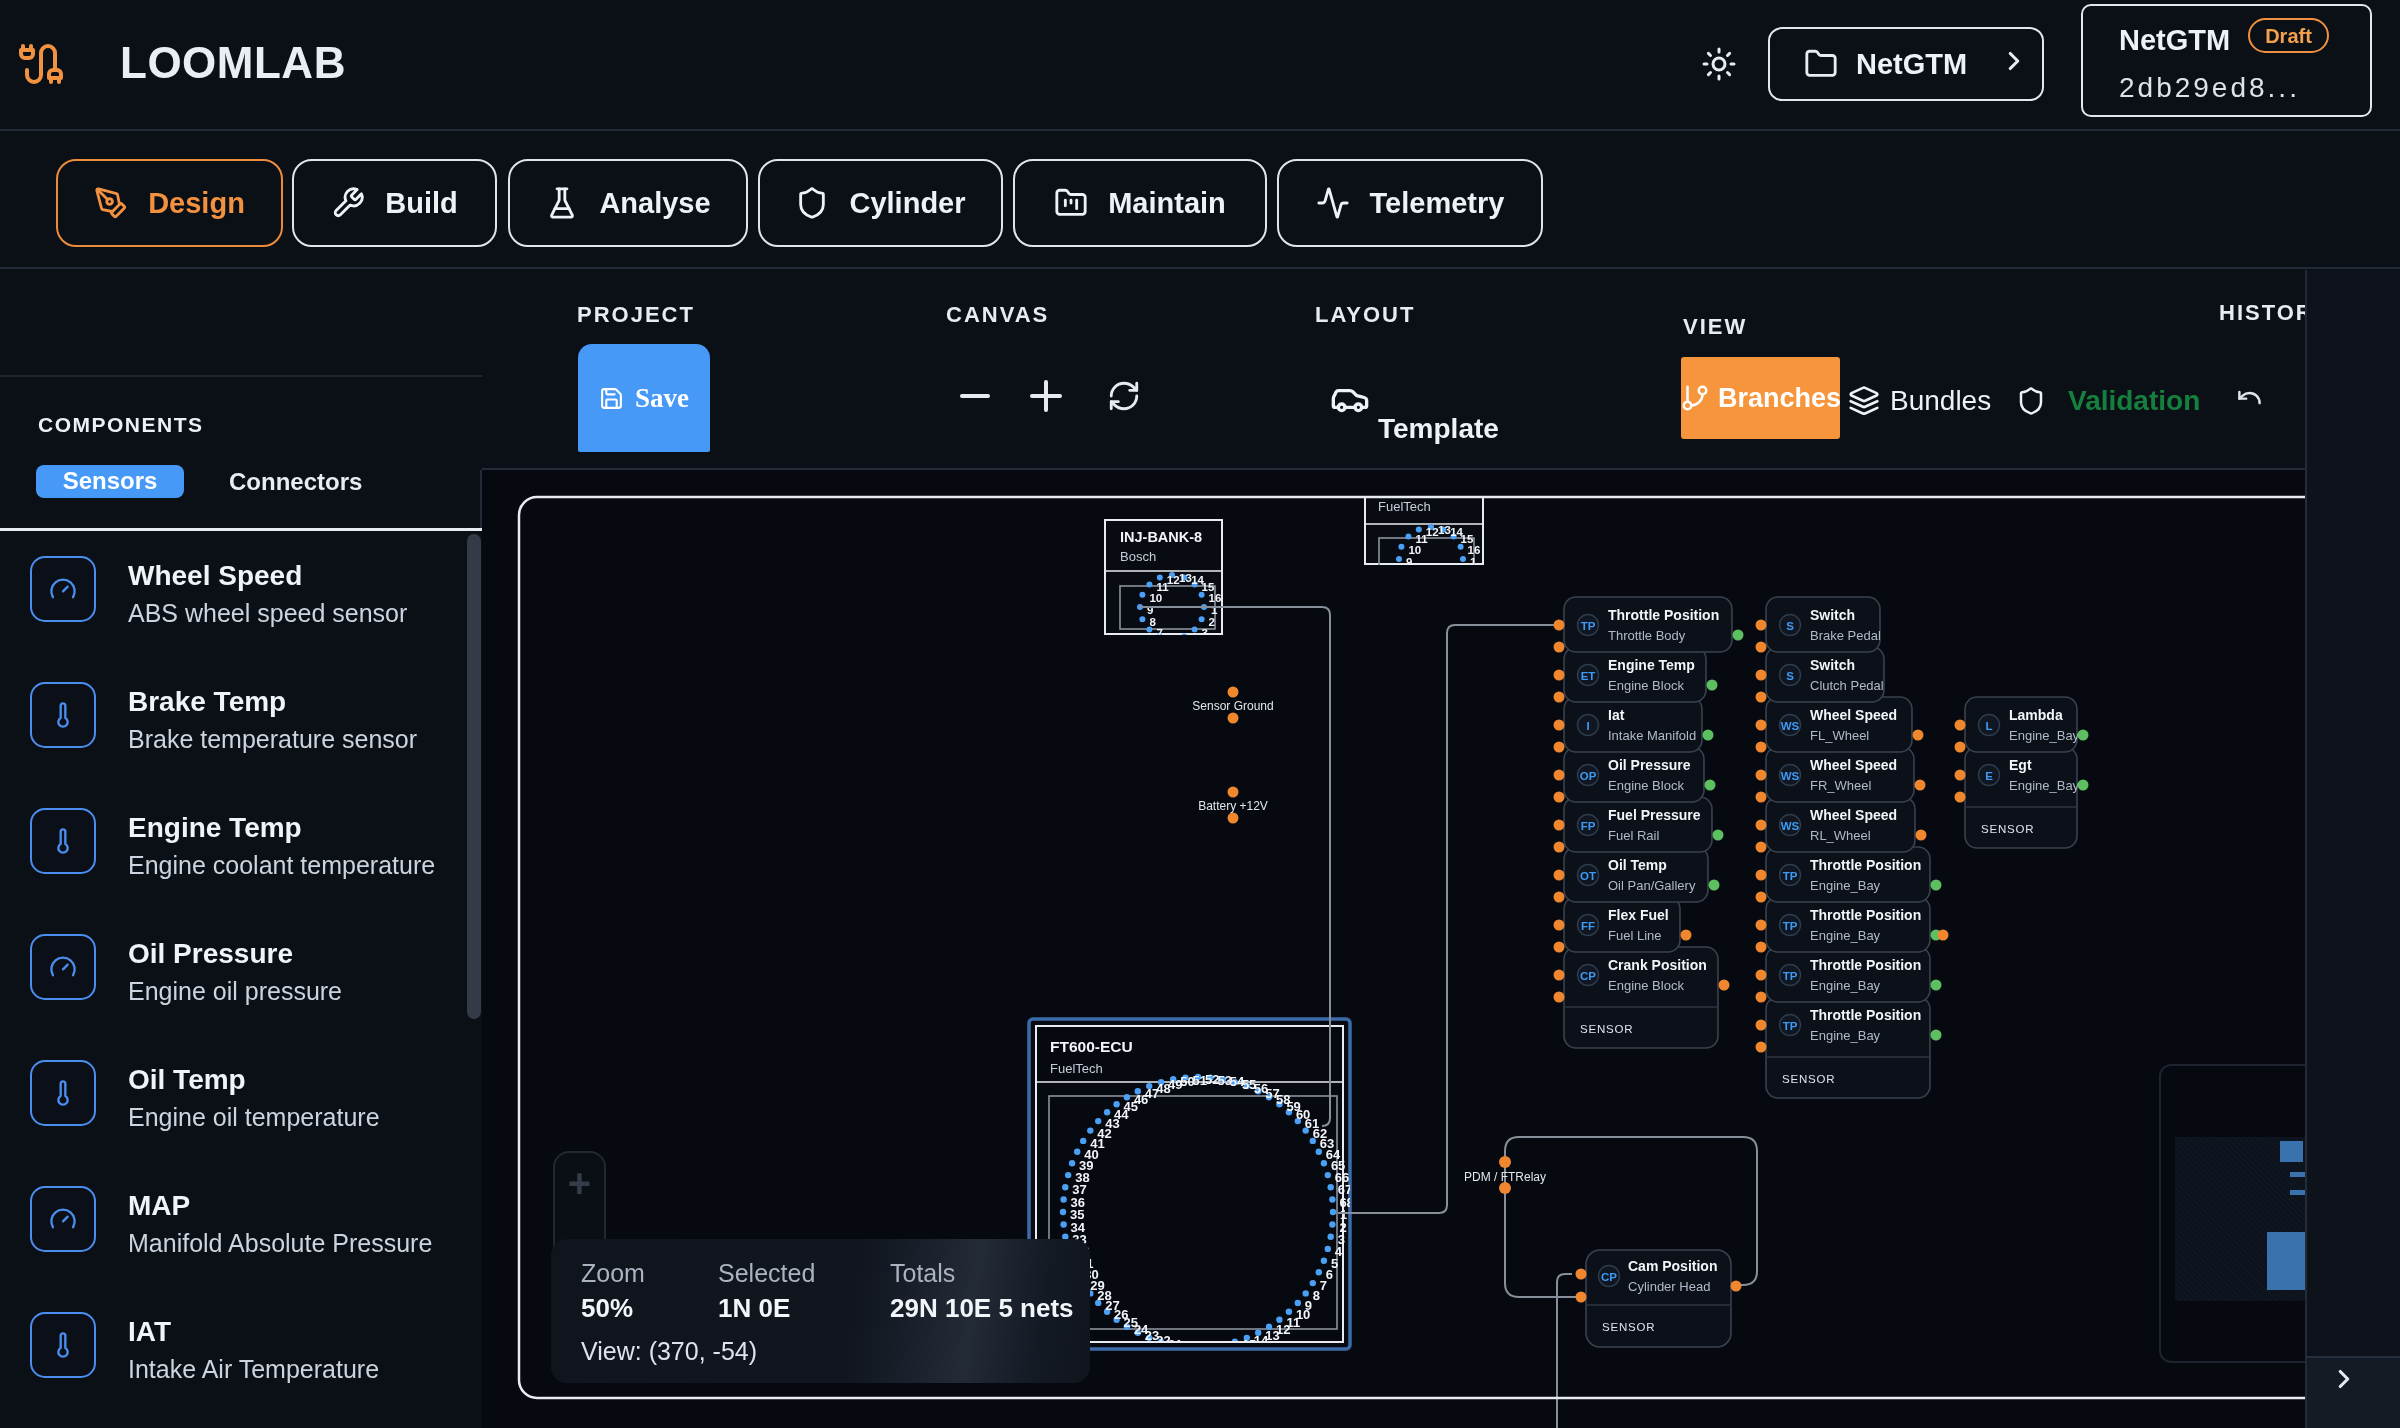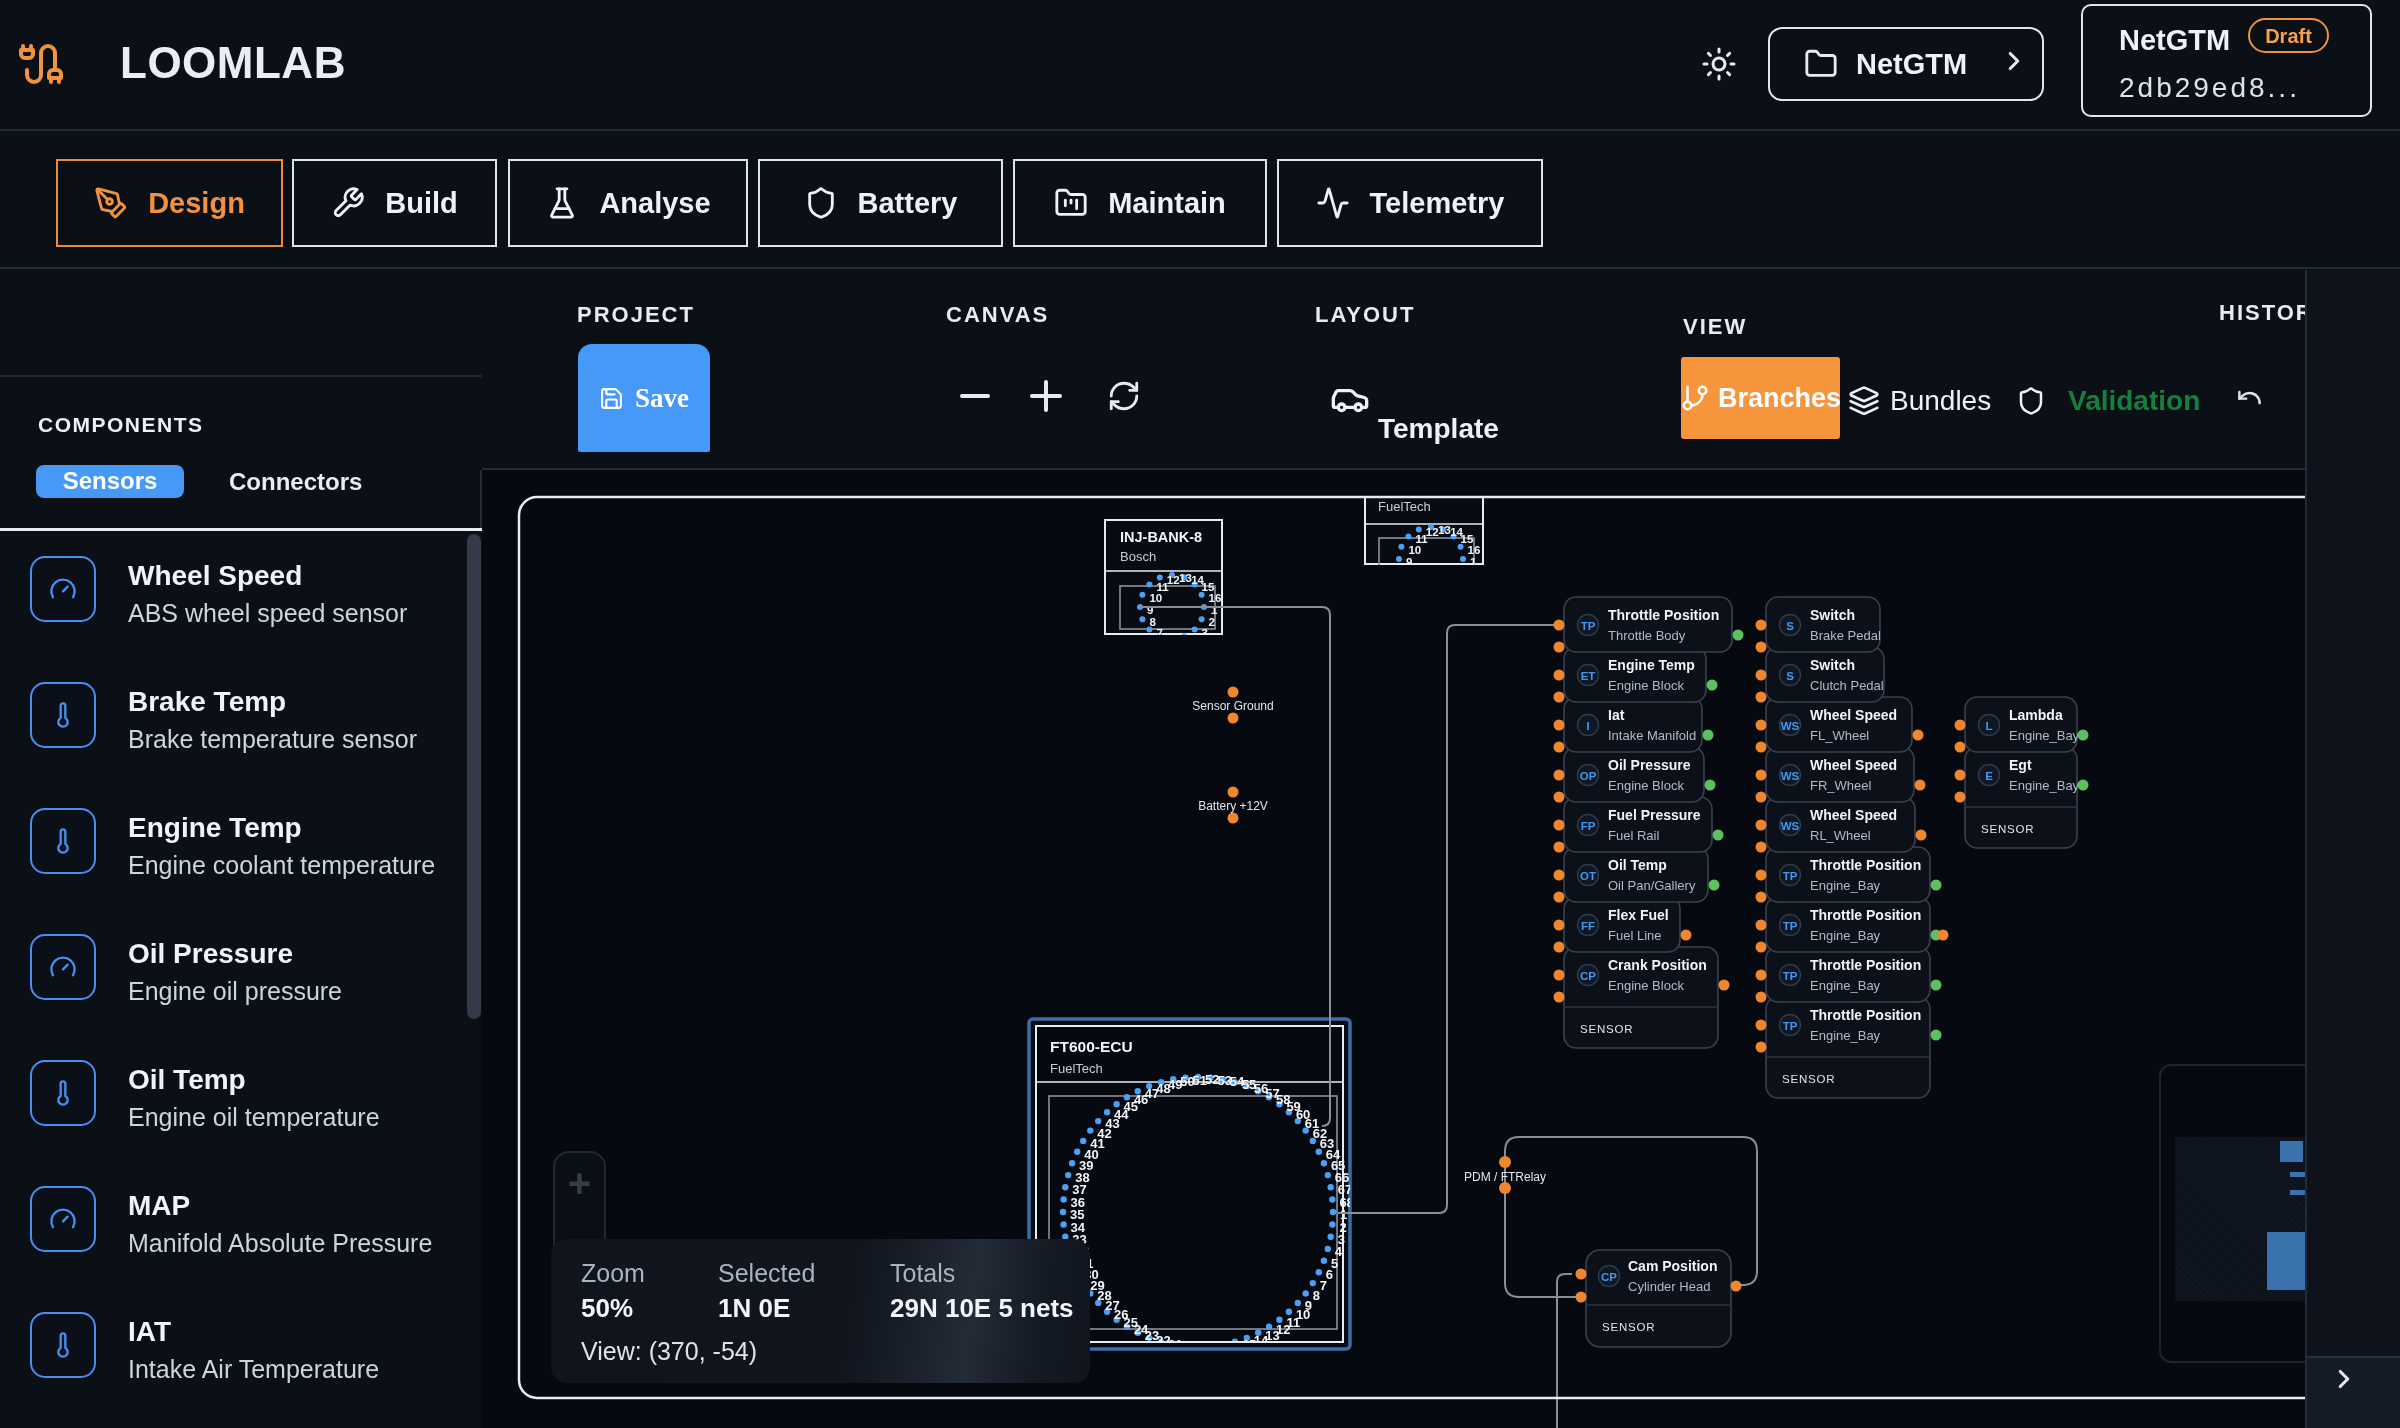--- a/index.html
+++ b/index.html
@@ -6,21 +6,21 @@
 #logo { position:absolute; left:17px; top:40px; }
 #brand { position:absolute; left:120px; top:38px; font-size:44px; font-weight:bold; color:#e9edf4; letter-spacing:0.5px; }
 #sunic { position:absolute; left:1701px; top:46px; }
 #netbtn { position:absolute; left:1768px; top:27px; width:276px; height:74px; border:2px solid #e2e7ef; border-radius:14px; display:flex; align-items:center; padding-left:34px; gap:18px; }
 #netbtn span { font-size:29px; font-weight:bold; color:#eef1f7; }
 #projcard { position:absolute; left:2081px; top:4px; width:291px; height:113px; border:2px solid #e2e7ef; border-radius:10px; padding:18px 0 0 36px; }
 #projcard .t { font-size:29px; font-weight:bold; color:#eef1f7; display:inline-block; }
 #draft { display:inline-block; margin-left:18px; height:35px; line-height:33px; padding:0 15px; border:2.5px solid #ef9140; border-radius:18px; color:#f5a04c; font-size:20px; font-weight:bold; position:relative; top:-7px; }
 #projcard .h { font-size:28px; color:#dde3ec; margin-top:12px; letter-spacing:3px; }
 #tabs { position:absolute; left:0; top:131px; width:2400px; height:138px; border-bottom:2px solid #222a36; }
-.tab { position:absolute; top:28px; height:88px; border:2px solid #dfe5ec; border-radius:0; display:flex; align-items:center; justify-content:center; gap:20px; color:#eef1f6; font-size:29px; font-weight:bold; }
+.tab { position:absolute; top:28px; height:88px; border:2px solid #dfe5ec; border-radius:20px; display:flex; align-items:center; justify-content:center; gap:20px; color:#eef1f6; font-size:29px; font-weight:bold; }
 .tab.active { border-color:#ec8c3b; color:#f29140; }
 #sidebar { position:absolute; left:0; top:275px; width:482px; height:1153px; }
 #sb-line1 { position:absolute; left:0; top:100px; width:482px; height:2px; background:#1f2631; }
 #sb-title { position:absolute; left:38px; top:138px; font-size:21px; font-weight:bold; color:#edf1f6; letter-spacing:1.5px; }
 #pill { position:absolute; left:36px; top:190px; width:148px; height:33px; background:#4799f7; border-radius:8px; color:#fff; font-size:24px; font-weight:bold; text-align:center; line-height:32px; }
 #conn { position:absolute; left:229px; top:193px; font-size:24px; font-weight:bold; color:#e8ecf3; }
 #sb-line2 { position:absolute; left:0; top:253px; width:482px; height:2.5px; background:#e8ecf2; }
 #sb-rb { position:absolute; left:480px; top:195px; width:2px; height:60px; background:#242b38; }
 #sb-scroll { position:absolute; left:467px; top:259px; width:14px; height:485px; background:#333b48; border-radius:7px; }
 .item { position:absolute; left:30px; width:430px; height:70px; }
@@ -122,21 +122,21 @@
         <path d="M10 2v7.527a2 2 0 0 1-.211.896L4.72 20.55a1 1 0 0 0 .9 1.45h12.76a1 1 0 0 0 .9-1.45l-5.069-10.127A2 2 0 0 1 14 9.527V2"></path>
         <path d="M8.5 2h7"></path>
         <path d="M7 16h10"></path>
       </svg>
       <span>Analyse</span>
     </div>
     <div class="tab" style="left:758px;width:245px">
       <svg width="34" height="34" viewBox="0 0 24 24" fill="none" stroke="#eef1f6" stroke-width="2" stroke-linecap="round" stroke-linejoin="round">
         <path d="M20 13c0 5-3.5 7.5-7.66 8.95a1 1 0 0 1-.67-.01C7.5 20.5 4 18 4 13V6a1 1 0 0 1 1-1c2 0 4.5-1.2 6.24-2.72a1 1 0 0 1 1.52 0C14.51 3.81 17 5 19 5a1 1 0 0 1 1 1z"></path>
       </svg>
-      <span>Battery</span>
+      <span>Cylinder</span>
     </div>
     <div class="tab" style="left:1013px;width:254px">
       <svg width="34" height="34" viewBox="0 0 24 24" fill="none" stroke="#eef1f6" stroke-width="2" stroke-linecap="round" stroke-linejoin="round">
         <path d="M4 20h16a2 2 0 0 0 2-2V8a2 2 0 0 0-2-2h-7.9a2 2 0 0 1-1.69-.9L9.6 3.9A2 2 0 0 0 7.93 3H4a2 2 0 0 0-2 2v13a2 2 0 0 0 2 2Z"></path>
         <path d="M8 10v4"></path>
         <path d="M12 10v2"></path>
         <path d="M16 10v6"></path>
       </svg>
       <span>Maintain</span>
     </div>

